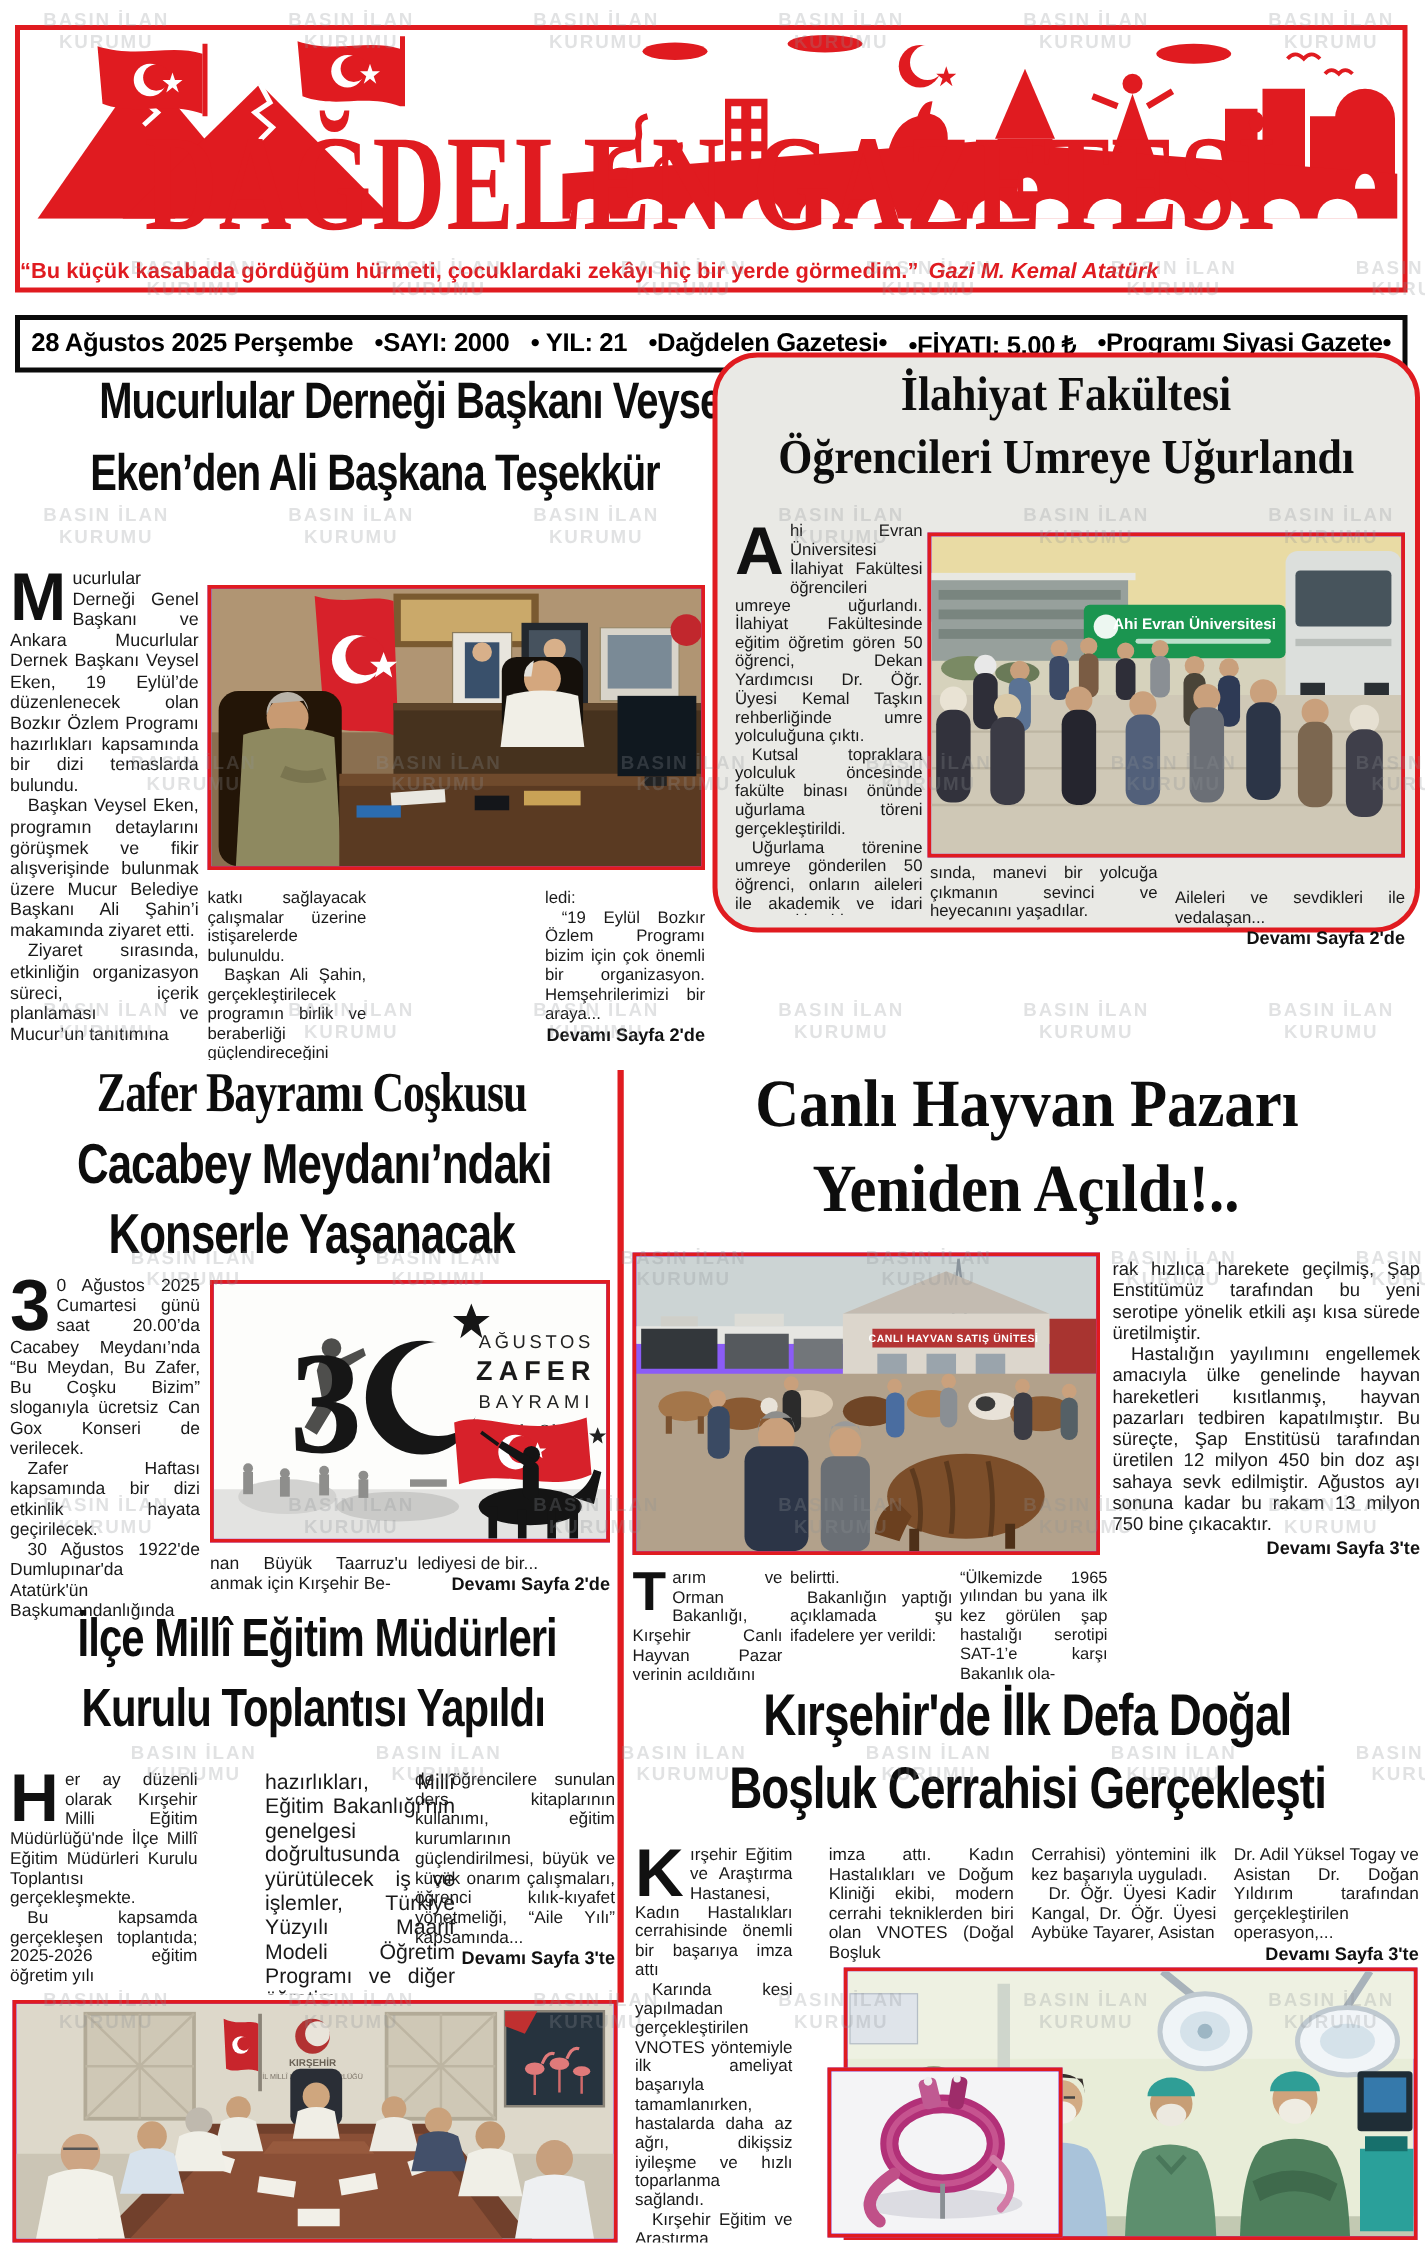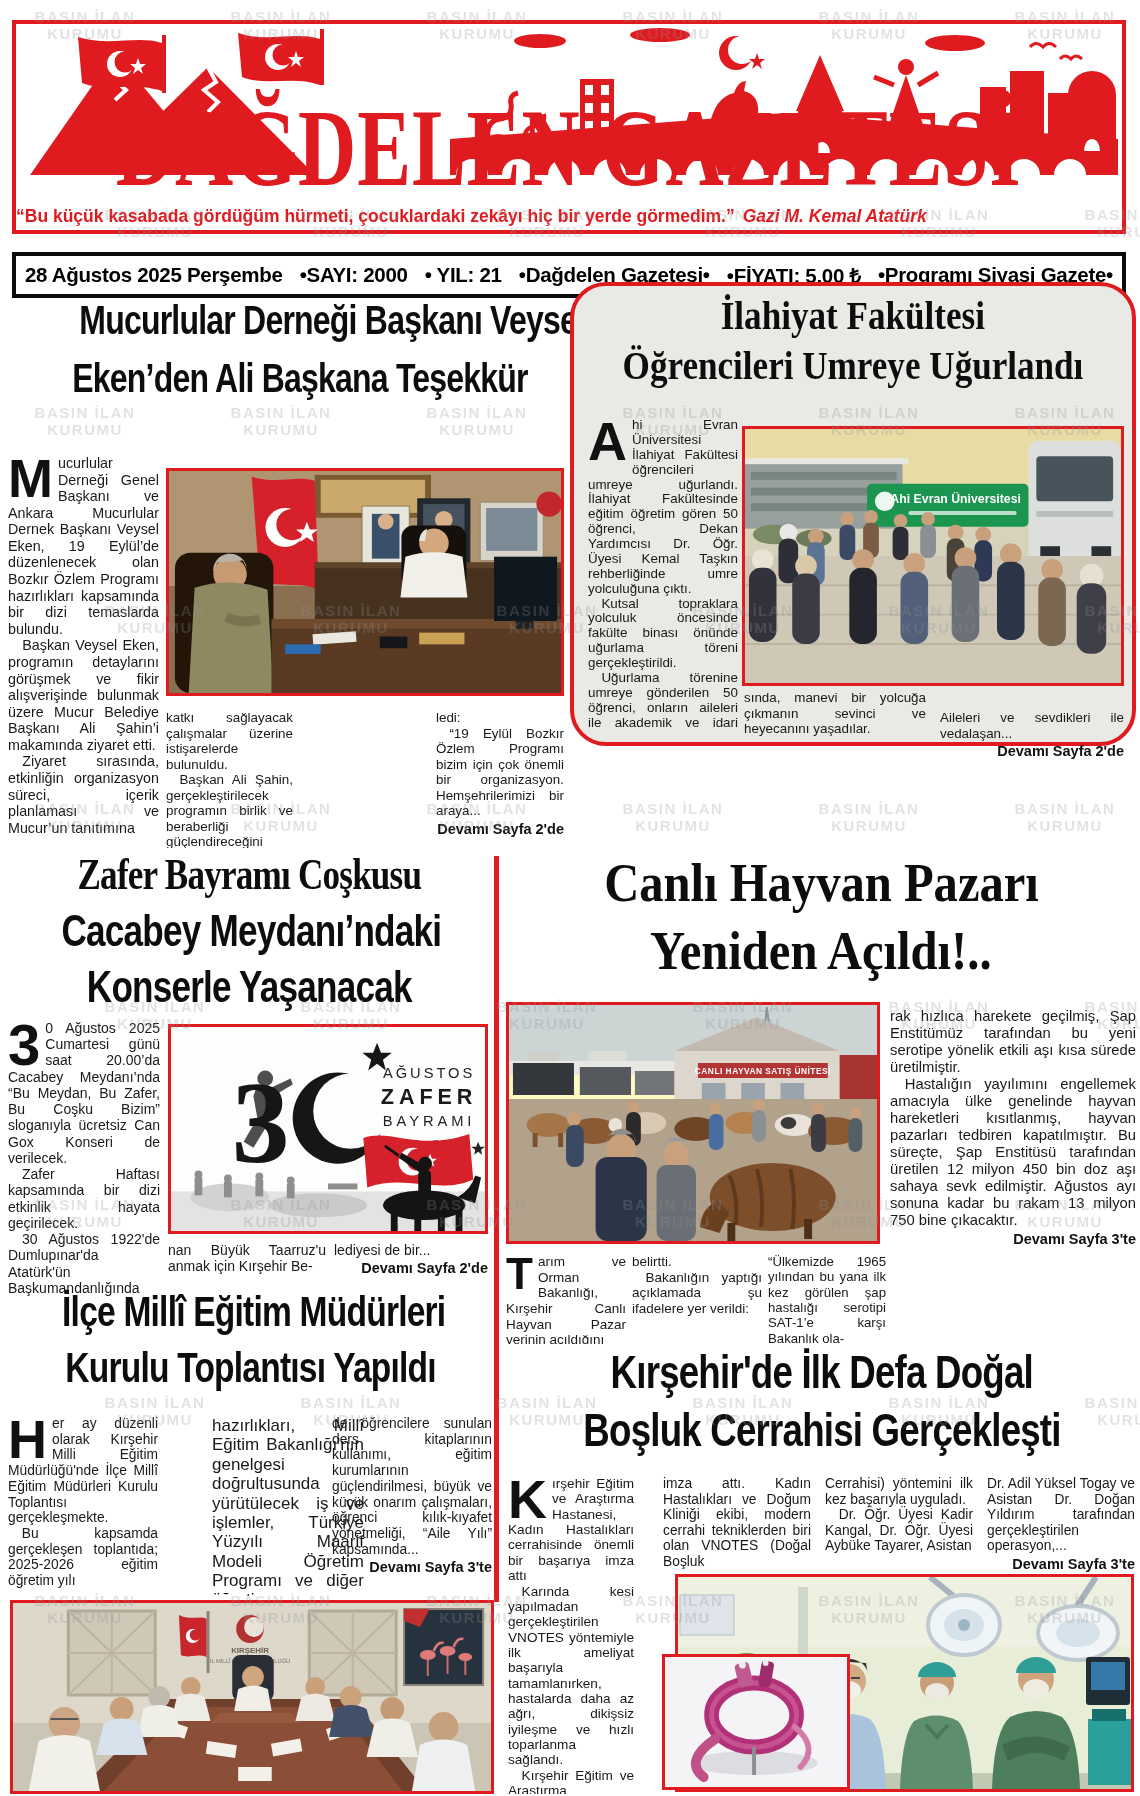--- a/index.html
+++ b/index.html
@@ -22,21 +22,21 @@
   .hl{position:absolute;width:100%;text-align:center;font-weight:bold;color:#0d0d0d;white-space:nowrap;line-height:1;}
   .hl .cond{display:inline-block;transform:scaleX(.78);transform-origin:50% 50%;letter-spacing:-1px;}
   .serifhl{font-family:"Liberation Serif",serif;}
   .serifhl .cond{transform:scaleX(.9);letter-spacing:0;}
   
   .bodycol{position:absolute;text-align:justify;color:#191919;overflow:hidden;font-size:14px;line-height:1.16;}
   .bodycol .txt{white-space:pre-line;}
   .dropcap{float:left;font-weight:bold;font-size:54px;line-height:.8;margin:2px 5px 0 0;color:#111;}
   .more{font-weight:bold;text-align:right;margin-top:2px;font-size:14.5px;color:#111;}
   
-  .photo{position:absolute;border:3px solid #e01b20;background:#fef9c3;box-sizing:border-box;overflow:hidden;z-index:2;}
+  .photo{position:absolute;border:3px solid #e01b20;background:#8b5cf6;box-sizing:border-box;overflow:hidden;z-index:2;}
   .photo svg{display:block;width:100%;height:100%;}
   
   #vline{position:absolute;left:494px;top:856px;width:5px;height:746px;background:#e01b20;}
   
   #ilahiyat-box{position:absolute;left:570px;top:282px;width:566px;height:464px;border:4px solid #e01b20;
     border-radius:36px;background:#e9e9e5;box-sizing:border-box;}
   
   #wm-layer{position:absolute;inset:0;z-index:40;pointer-events:none;overflow:hidden;}
   .wm-item{position:absolute;width:170px;text-align:center;font-weight:bold;font-size:15px;
     letter-spacing:1.5px;line-height:1.15;color:#8e9296;opacity:.26;}

